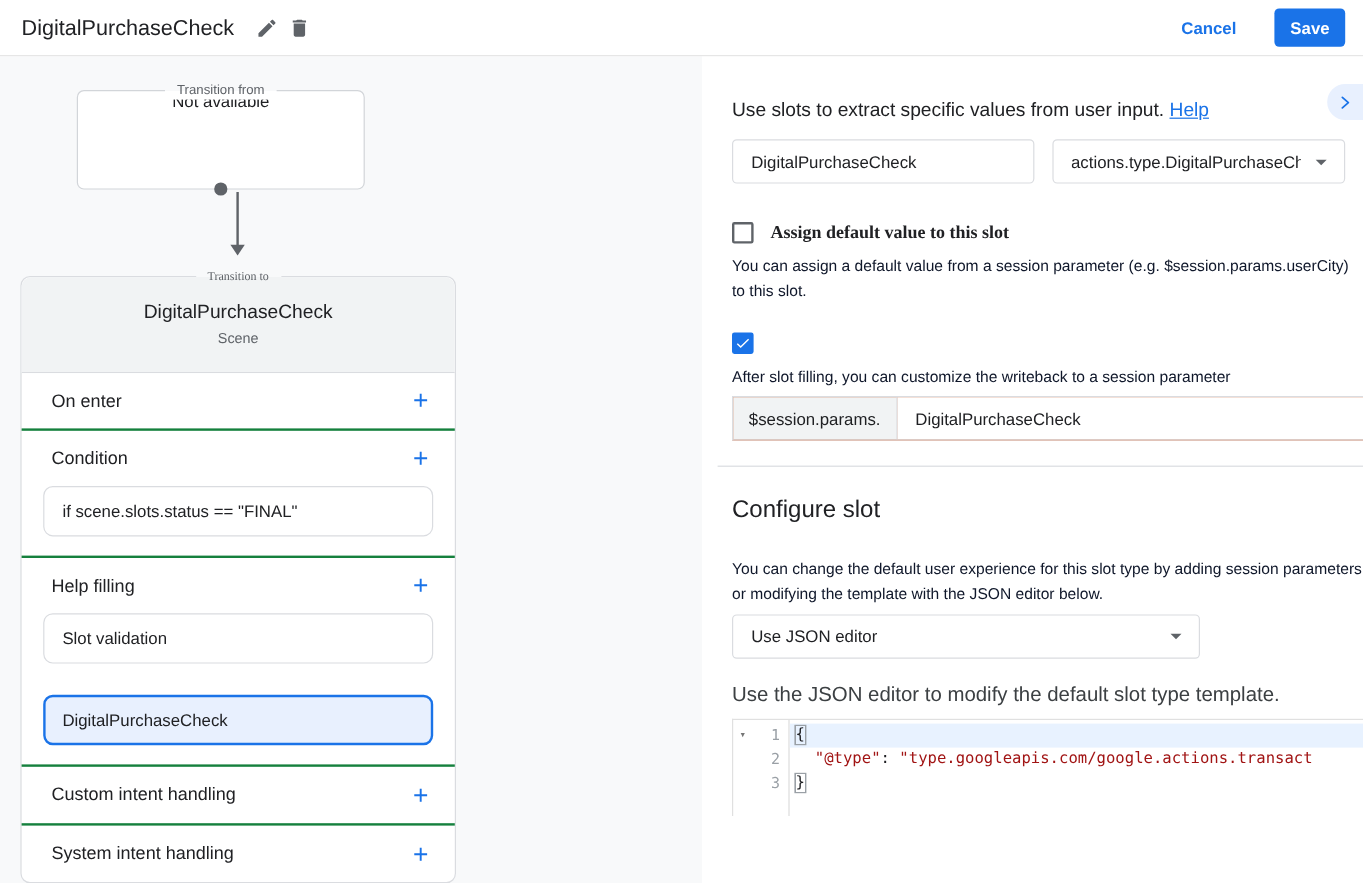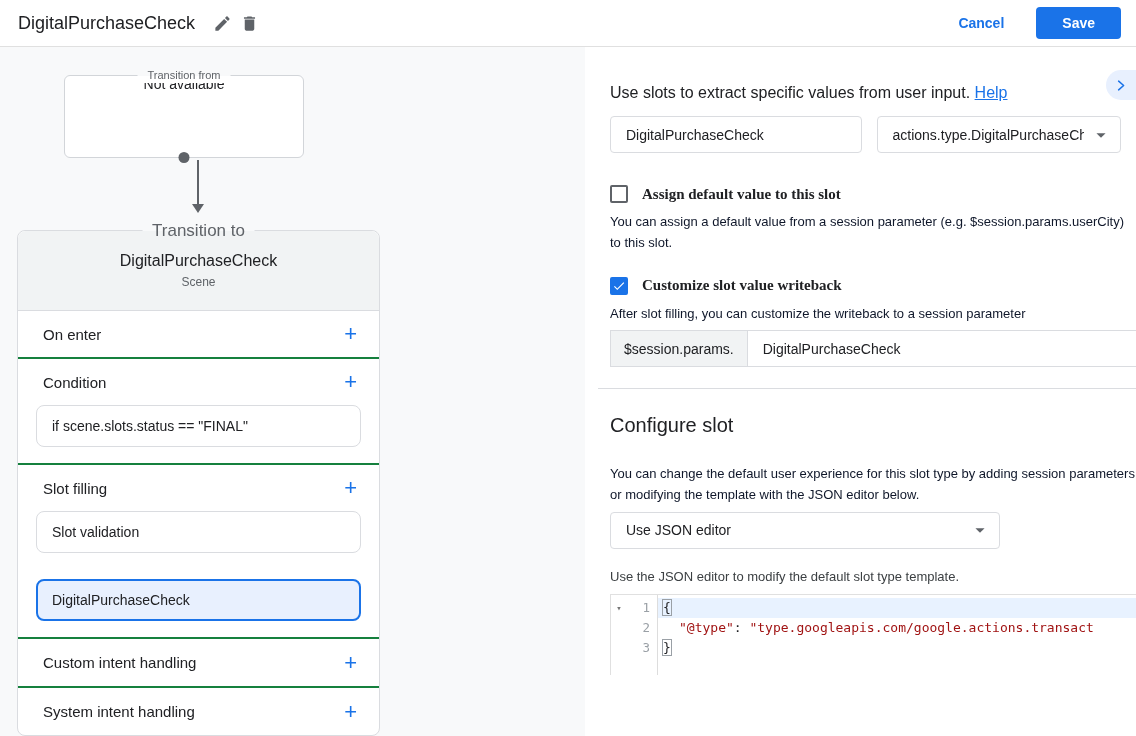--- a/index.html
+++ b/index.html
@@ -11,21 +11,21 @@
             border-bottom: 1px solid #e0e0e0; background: #fff; }
   .topbar-title { font-size: 18px; color: #202124; }
   .icon-btn { background: none; border: none; cursor: pointer; display: flex;
               align-items: center; justify-content: center; padding: 4px; }
   .icon-btn.edit { margin-left: 14px; }
   .icon-btn svg { fill: #5f6368; }
   .cancel-btn { margin-left: auto; margin-right: 32px; background: none; border: none;
                 color: #1a73e8; font-size: 14px; font-weight: bold; cursor: pointer;
                 font-family: "Liberation Sans", sans-serif; }
   .save-btn { background: #1a73e8; color: #fff; border: none; border-radius: 4px;
-              font-size: 14px; font-weight: bold; padding: 8px 26px; cursor: pointer;
+              font-size: 14px; font-weight: bold; padding: 8px 13px; cursor: pointer;
               font-family: "Liberation Sans", sans-serif; }
 
   
   .main { display: flex; height: 689px; }
   .left-panel { width: 585px; flex-shrink: 0; background: #f8f9fa; position: relative; }
   .right-panel { flex: 1; background: #fff; position: relative; padding-left: 25px;
                  overflow: hidden; }
 
   
   .from-box { position: absolute; left: 64px; top: 28px; width: 240px; height: 83px;
@@ -40,23 +40,23 @@
                    width: 11px; height: 11px; border-radius: 50%; background: #5f6368; }
   .connector-line { position: absolute; left: 197px; top: 113px; width: 2px; height: 45px;
                     background: #5f6368; }
   .connector-arrowhead { position: absolute; left: 192px; top: 157px; width: 0; height: 0;
                          border-left: 6px solid transparent; border-right: 6px solid transparent;
                          border-top: 9px solid #5f6368; }
 
   .scene-card { position: absolute; left: 17px; top: 183px; width: 363px; background: #fff;
                 border: 1px solid #dadce0; border-radius: 8px; }
   .card-legend { position: absolute; top: -8px; left: 50%; transform: translateX(-50%);
-                 font-size: 17px; color: #5f6368; padding: 0 10px; white-space: nowrap;
+                 font-size: 10px; color: #5f6368; padding: 0 10px; white-space: nowrap;
                  line-height: 15px;
-                 background: linear-gradient(to bottom, #f8f9fa 53%, #f1f3f4 53%); }
+                 background: linear-gradient(to bottom, #f8f9fa 53%, #f1f3f4 53%); font-family: Liberation Serif, serif; }
   .card-header { background: #f1f3f4; border-bottom: 1px solid #dadce0;
                  border-radius: 8px 8px 0 0; padding: 21px 0; text-align: center; }
   .scene-title { font-size: 16px; color: #202124; }
   .scene-sub { font-size: 12px; color: #5f6368; margin-top: 5px; }
   .section { border-bottom: 2px solid #15803d; }
   .section:last-child { border-bottom: none; }
   .section-head { height: 46px; display: flex; align-items: center;
                   justify-content: space-between; padding: 0 22px 0 25px; cursor: pointer; }
   .section-head.tall { height: 47px; }
   .row-label { font-size: 15px; color: #202124; }
@@ -111,21 +111,21 @@
                 display: flex; align-items: center; font-size: 14px; color: #202124;
                 white-space: nowrap; }
   .prefix-value { flex: 1; border: none; outline: none; padding: 0 15px; font-size: 14px;
                   color: #202124; font-family: "Liberation Sans", sans-serif; }
 
   .divider { margin-top: 21px; margin-left: -12px; height: 1px; background: #dadce0; }
 
   .configure-title { margin-top: 25px; font-size: 20px; font-weight: 400; color: #202124; }
   .configure-desc { margin-top: 27px; }
   .mode-select { margin-top: 6px; width: 390px; flex: none; }
-  .editor-hint { margin-top: 20px; font-size: 13px; color: #3c4043; }
+  .editor-hint { margin-top: 20px; font-size: 17px; color: #3c4043; }
 
   .code-editor { margin-top: 10px; display: flex; height: 81px; width: 100%;
                  border: 1px solid #e0e0e0; border-right: none; border-bottom: none;
                  font-family: "DejaVu Sans Mono", monospace; font-size: 13px;
                  background: #fff; overflow: hidden; }
   .gutter { width: 47px; flex-shrink: 0; border-right: 1px solid #ddd; padding-top: 3px; }
   .gutter-row { height: 20px; display: flex; align-items: center; }
   .fold-cell { width: 16px; text-align: center; color: #767676; font-size: 9px;
                cursor: pointer; }
   .fold-cell.open::before { content: "\25BE"; }
@@ -191,21 +191,21 @@
       <div class="section">
         <div class="section-head">
           <span class="row-label">Condition</span>
           <span class="plus-icon"></span>
         </div>
         <div class="inner-box">if scene.slots.status == "FINAL"</div>
       </div>
 
       <div class="section">
         <div class="section-head">
-          <span class="row-label">Slot filling</span>
+          <span class="row-label">Help filling</span>
           <span class="plus-icon"></span>
         </div>
         <div class="inner-box">Slot validation</div>
         <div class="slot-gap"></div>
         <div class="inner-box selected">DigitalPurchaseCheck</div>
       </div>
 
       <div class="section">
         <div class="section-head tall">
           <span class="row-label">Custom intent handling</span>
@@ -256,21 +256,20 @@
     <div class="desc">You can assign a default value from a session parameter (e.g. $session.params.userCity) to this slot.</div>
 
     <div class="check-row second">
       <span class="checkbox checked">
         <span style="display:flex;">
           <svg width="14" height="14" viewBox="0 0 24 24">
               <path d="M9 16.17 4.83 12l-1.42 1.41L9 19 21 7l-1.41-1.41z"></path>
             </svg>
         </span>
       </span>
-      <span class="check-label">Customize slot value writeback</span>
     </div>
     <div class="desc">After slot filling, you can customize the writeback to a session parameter</div>
 
     <div class="prefix-input">
       <span class="prefix-seg">$session.params.</span>
       <input class="prefix-value" type="text" value="DigitalPurchaseCheck" style="">
     </div>
 
     <div class="divider"></div>
 

